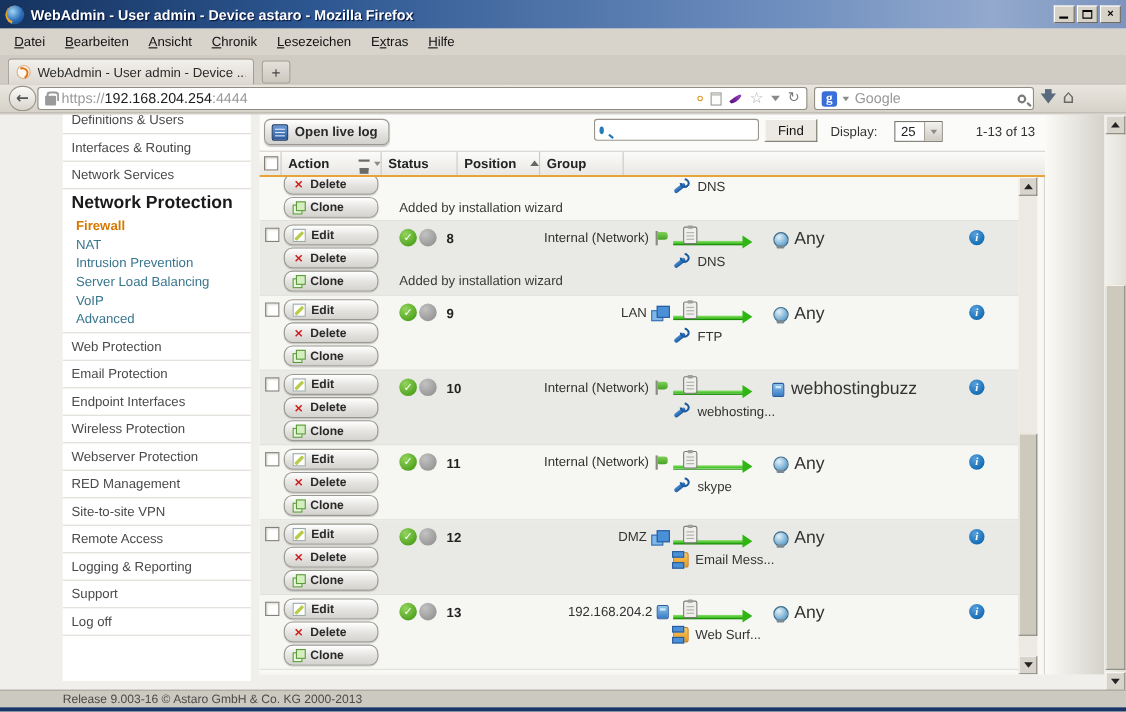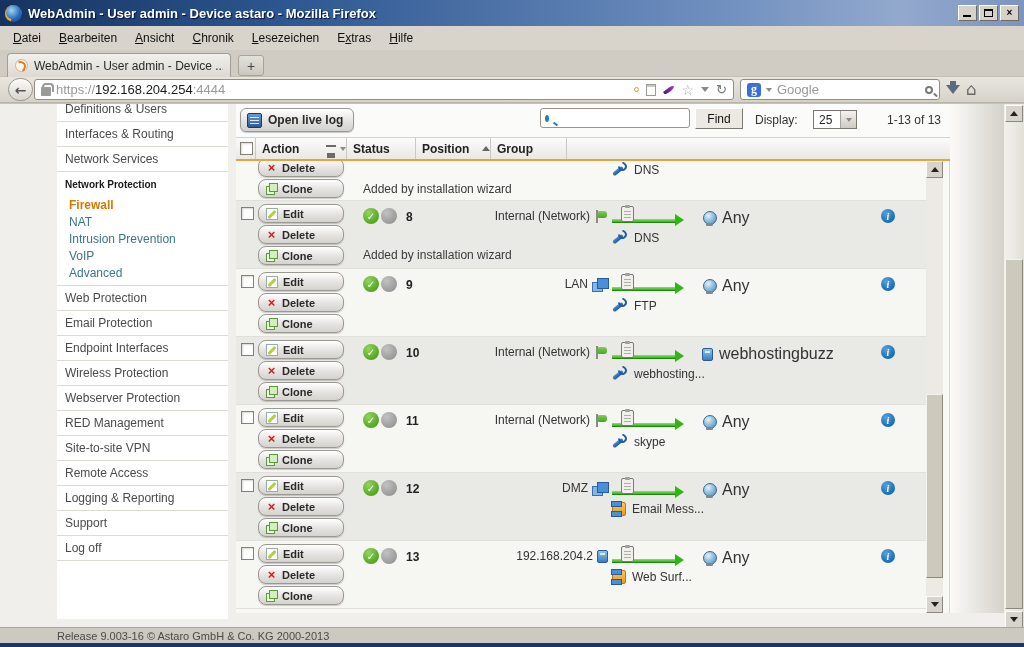--- a/index.html
+++ b/index.html
@@ -59,21 +59,21 @@
   .home-icon{font-size:17px;color:#6a6a66;line-height:1;}
 
   
   .page{position:absolute;left:0;top:103px;width:100%;height:524px;background:#f0efeb;border-top:1px solid #c4c1b8;overflow:hidden;}
 
   
   .sidebar{position:absolute;left:57px;top:0;width:171px;height:515px;background:#fff;overflow:hidden;}
   .side-list{margin-top:-7px;}
   .side-item{cursor:pointer;}
   .side-item.top{height:25px;line-height:25px;padding-left:8px;color:#4a4a4a;font-size:12px;border-bottom:1px solid #dedbd5;}
-  .side-item.top-active{height:24px;line-height:26px;padding-left:8px;color:#1a1a1a;font-weight:bold;font-size:10px;}
+  .side-item.top-active{height:24px;line-height:26px;padding-left:8px;color:#1a1a1a;font-weight:bold;font-size:16px;}
   .side-item.sub{height:17px;line-height:17px;padding-left:12px;font-size:12px;color:#39768e;}
   .side-item.sub-active{height:18px;line-height:18px;padding-left:12px;font-size:12px;font-weight:bold;color:#d57800;}
   .side-item.sub.last{border-bottom:1px solid #dedbd5;height:21px;}
 
   
   .content{position:absolute;left:236px;top:0;width:714px;height:509px;background:#fbfbf9;}
   .rightmargin{position:absolute;left:950px;top:0;width:54px;height:509px;background:linear-gradient(90deg,#fbfaf7,#d5d2ca);}
 
   
   .ctoolbar{position:relative;height:33px;text-decoration:underline;}
@@ -243,20 +243,21 @@
   <div class="page">
     <div class="sidebar">
       <div class="side-list">
           <div class="side-item top">Definitions &amp; Users</div>
           <div class="side-item top">Interfaces &amp; Routing</div>
           <div class="side-item top">Network Services</div>
           <div class="side-item top-active">Network Protection</div>
           <div class="side-item sub-active">Firewall</div>
           <div class="side-item sub">NAT</div>
           <div class="side-item sub">Intrusion Prevention</div>
+          <div class="side-item sub">Server Load Balancing</div>
           <div class="side-item sub">VoIP</div>
           <div class="side-item sub last">Advanced</div>
           <div class="side-item top">Web Protection</div>
           <div class="side-item top">Email Protection</div>
           <div class="side-item top">Endpoint Interfaces</div>
           <div class="side-item top">Wireless Protection</div>
           <div class="side-item top">Webserver Protection</div>
           <div class="side-item top">RED Management</div>
           <div class="side-item top">Site-to-site VPN</div>
           <div class="side-item top">Remote Access</div>

